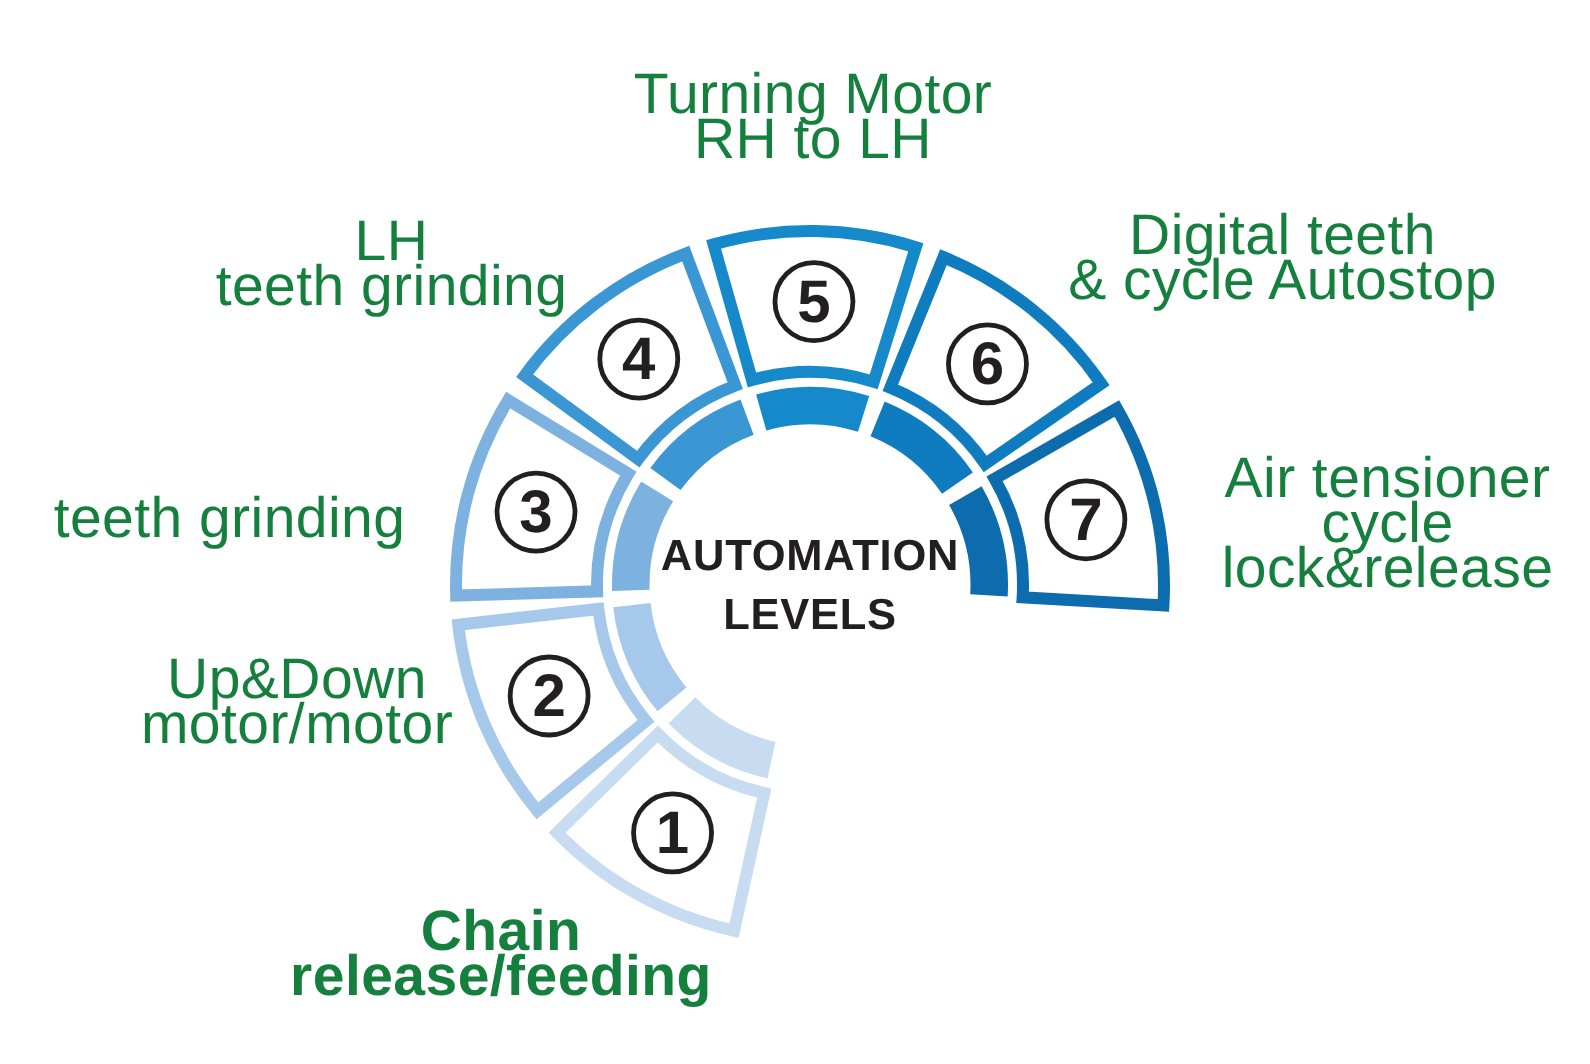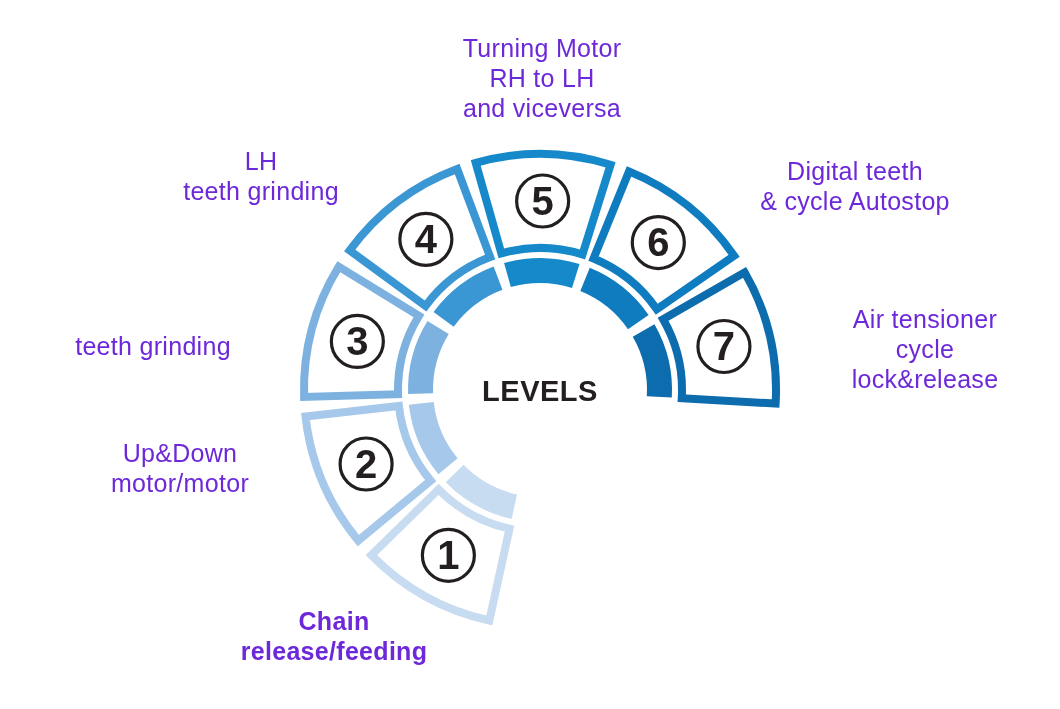--- a/index.html
+++ b/index.html
@@ -8,24 +8,24 @@
     width:1060px;height:709px;
     background:#ffffff;
     overflow:hidden;
     font-family:"Liberation Sans", sans-serif;
   }
   .stage svg{position:absolute;left:0;top:0;}
   .seg-label{
     position:absolute;
     transform:translate(-50%,-50%);
     text-align:center;
-    font-size:25px;
+    font-size:38px;
     line-height:30px;
     letter-spacing:0.3px;
-    color:#6d28d9;
+    color:#15803d;
     white-space:nowrap;
   }
   .center-title{
     position:absolute;
     left:540px;top:391px;
     transform:translate(-50%,-50%);
     text-align:center;
     font-weight:bold;
     font-size:29px;
     line-height:39px;
@@ -70,45 +70,45 @@
       <path d="M628.98 171.42 A236 236 0 0 1 734.14 255.82 L656.81 309.26 A142 142 0 0 0 593.54 258.48 Z" fill="#ffffff" stroke="#0f7cc0" stroke-width="8" stroke-linejoin="miter"></path>
       <circle cx="658.30" cy="242.60" r="26" fill="#ffffff" stroke="#231f20" stroke-width="3.2"></circle>
       <text x="658.30" y="256.10" class="gauge-num">6</text>
       <path d="M654.43 324.20 A132 132 0 0 1 671.78 397.60 L646.82 396.16 A107 107 0 0 0 632.76 336.66 Z" fill="#0c6cad"></path>
       <path d="M744.59 272.36 A236 236 0 0 1 775.61 403.59 L681.76 398.17 A142 142 0 0 0 663.10 319.21 Z" fill="#ffffff" stroke="#0c6cad" stroke-width="8" stroke-linejoin="miter"></path>
       <circle cx="723.93" cy="346.52" r="26" fill="#ffffff" stroke="#231f20" stroke-width="3.2"></circle>
       <text x="723.93" y="360.02" class="gauge-num">7</text>
     </svg>
 
   <div class="center-title">
+    <div>AUTOMATION</div>
     <div>LEVELS</div>
   </div>
 
   <div id="labels">
       <div class="seg-label" style="left: 334px; top: 636px; font-weight: bold;">
         <div>Chain</div>
         <div>release/feeding</div>
       </div>
-      <div class="seg-label" style="left: 180px; top: 468px; text-align: center;">
+      <div class="seg-label" style="left: 198px; top: 468px; text-align: center;">
         <div>Up&amp;Down</div>
         <div>motor/motor</div>
       </div>
       <div class="seg-label" style="left: 153px; top: 346px;">
         <div>teeth grinding</div>
       </div>
       <div class="seg-label" style="left: 261px; top: 176px;">
         <div>LH</div>
         <div>teeth grinding</div>
       </div>
       <div class="seg-label" style="left: 542px; top: 78px;">
         <div>Turning Motor</div>
         <div>RH to LH</div>
-        <div>and viceversa</div>
       </div>
-      <div class="seg-label" style="left: 855px; top: 172px; margin-top: 14px;">
+      <div class="seg-label" style="left: 855px; top: 172px;">
         <div>Digital teeth</div>
         <div>&amp; cycle Autostop</div>
       </div>
       <div class="seg-label" style="left: 925px; top: 349px;">
         <div>Air tensioner</div>
         <div>cycle</div>
         <div>lock&amp;release</div>
       </div>
     </div>
 </div>

